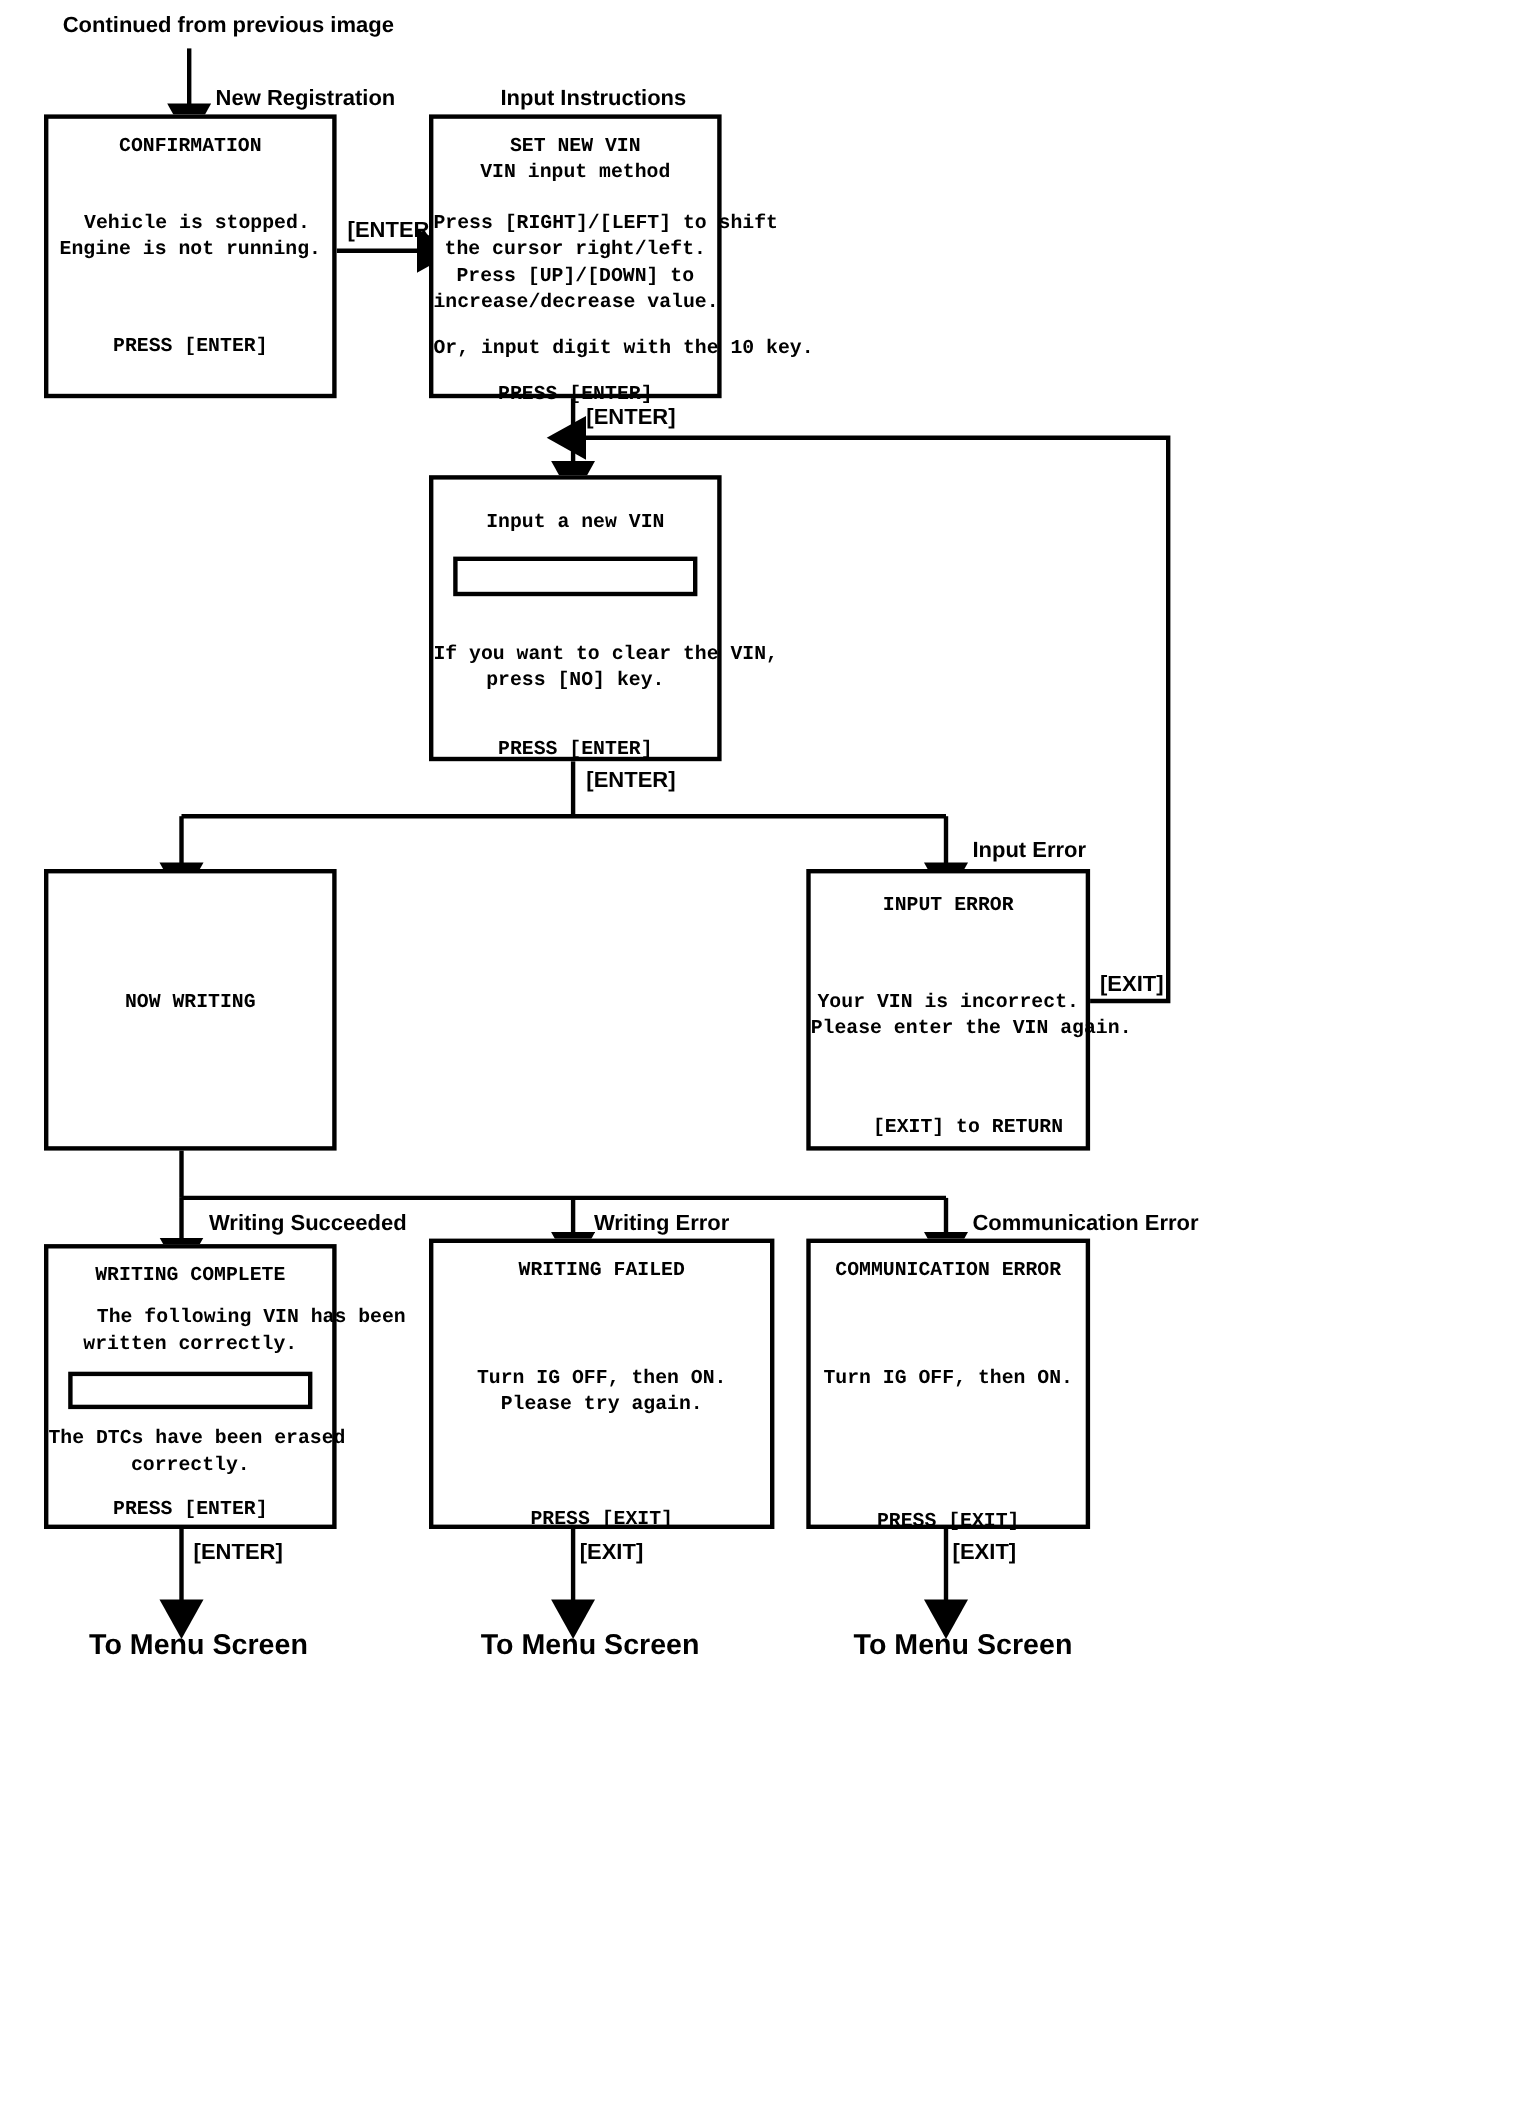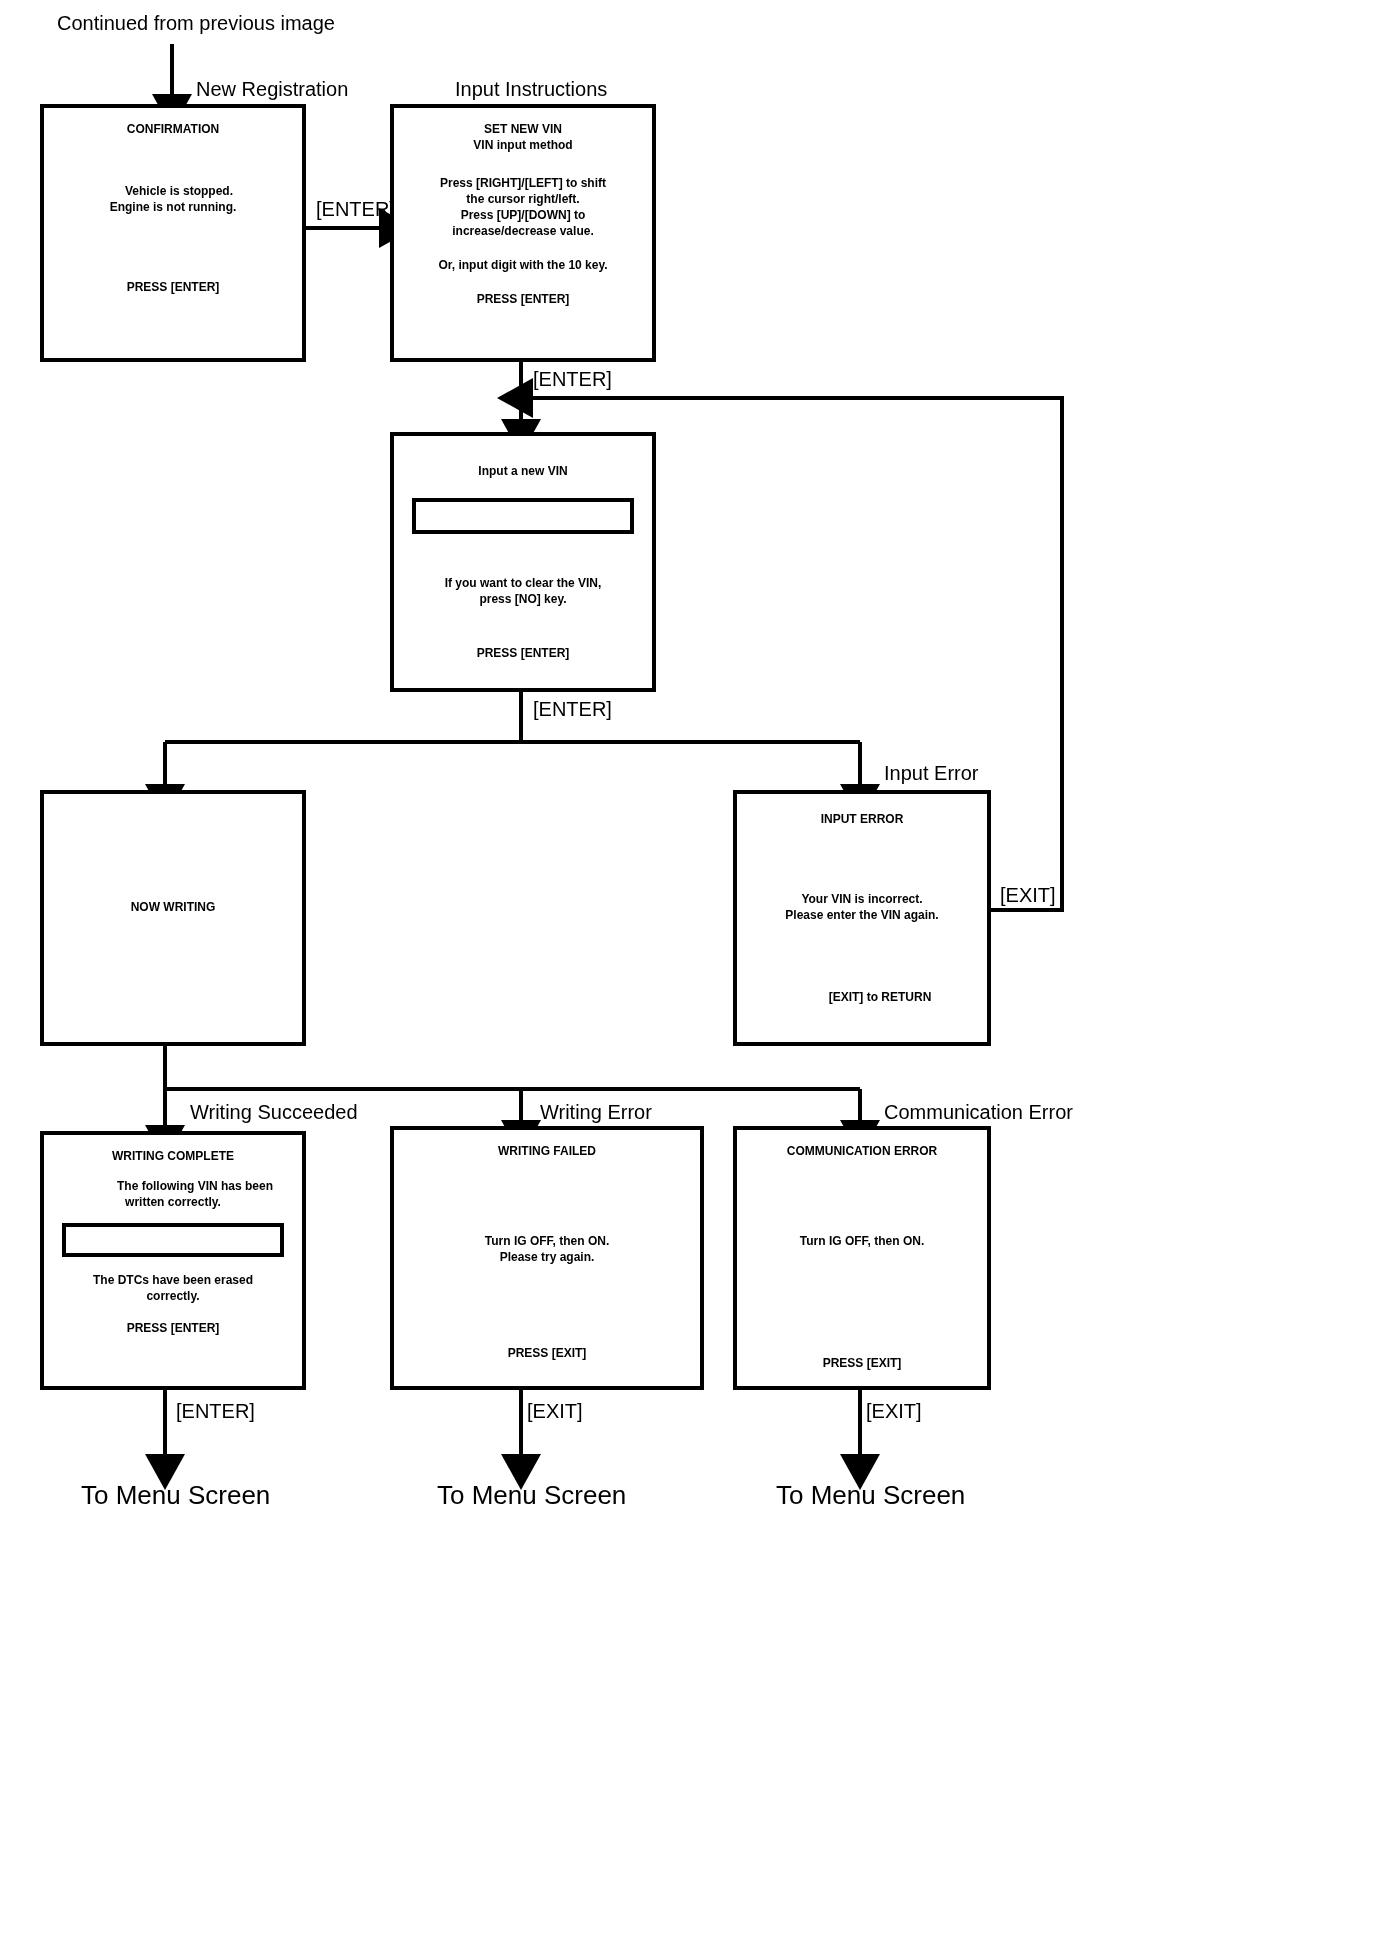--- a/index.html
+++ b/index.html
@@ -48,27 +48,27 @@
   .vinfield {
     box-sizing: border-box;
     border: 4px solid #000000;
     background: #ffffff;
     margin: 0 auto;
   }
 
   
   .label {
     position: absolute;
-    font-weight: normal;
+    font-weight: bold;
     white-space: nowrap;
     color: #000000;
   }
 
   
-  .t18 { font-size: 12px; }
+  .t18 { font-size: 18px; font-family: Liberation Mono, monospace; }
   .t20 { font-size: 20px; }
   .t26 { font-size: 26px; }
 </style>
 </head>
 <body>
 
 <div id="canvas">
 
   <svg id="wires" viewBox="0 0 1392 1934" xmlns="http://www.w3.org/2000/svg">
     <defs>

